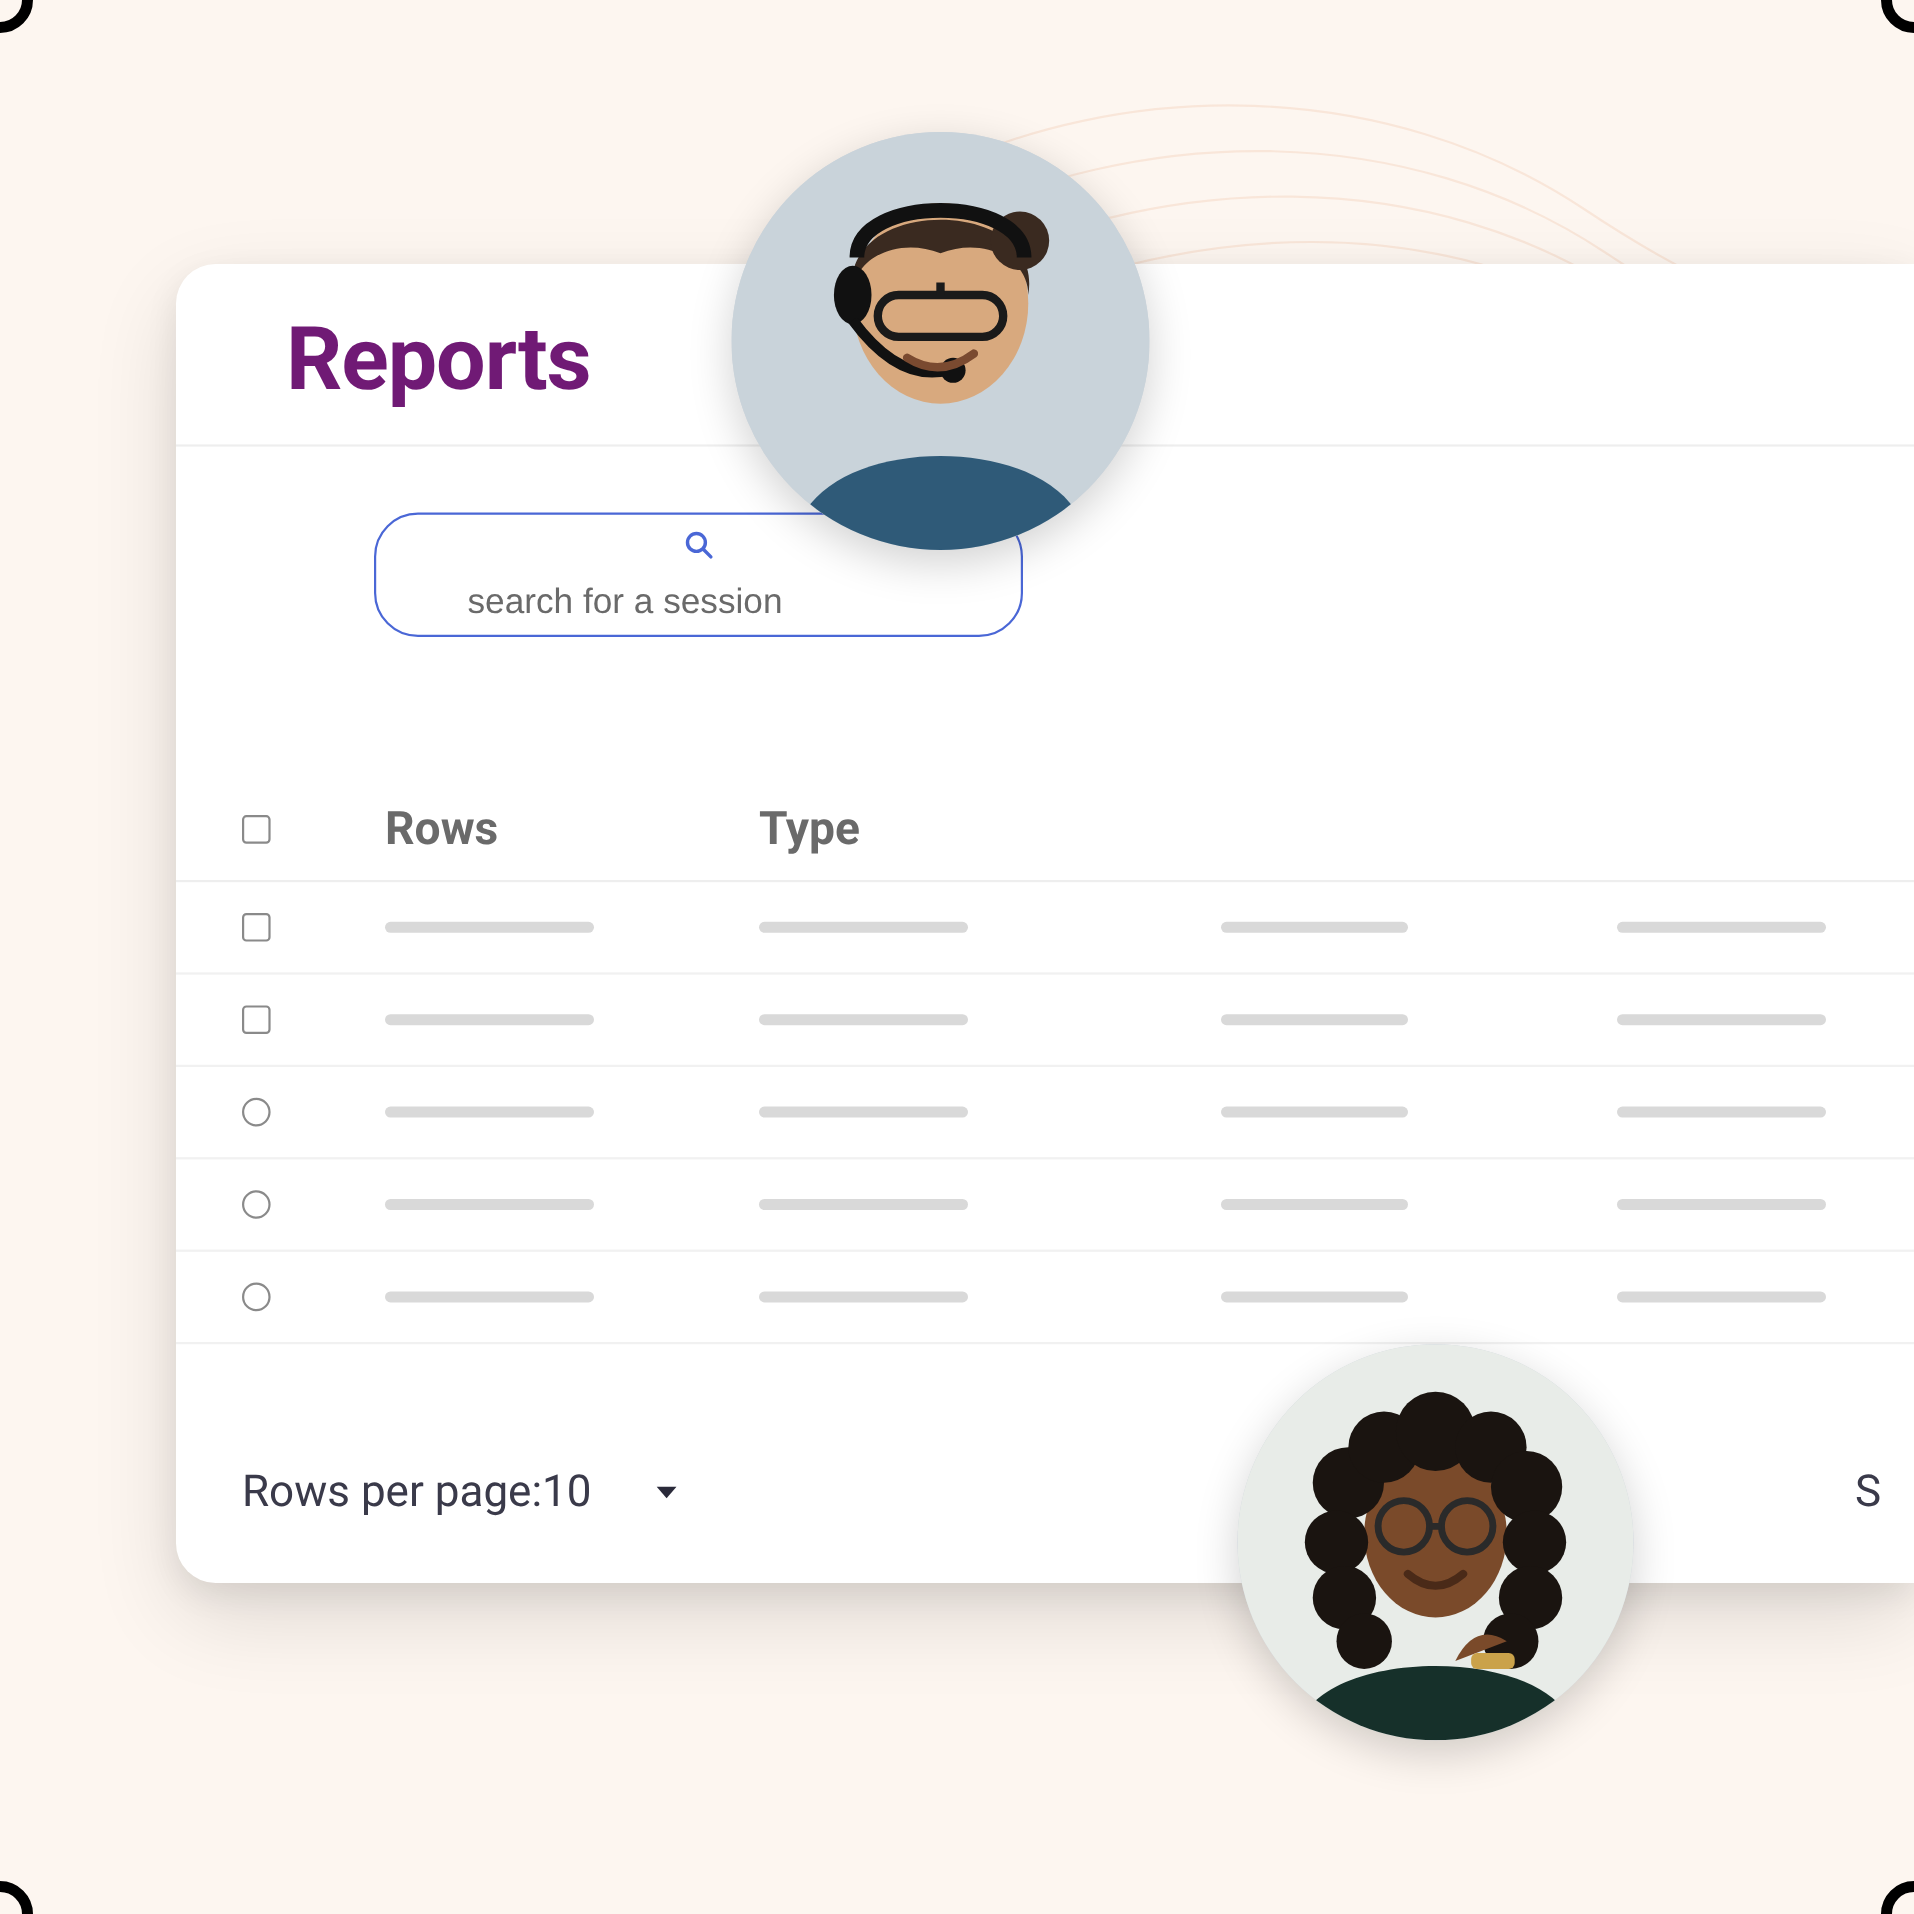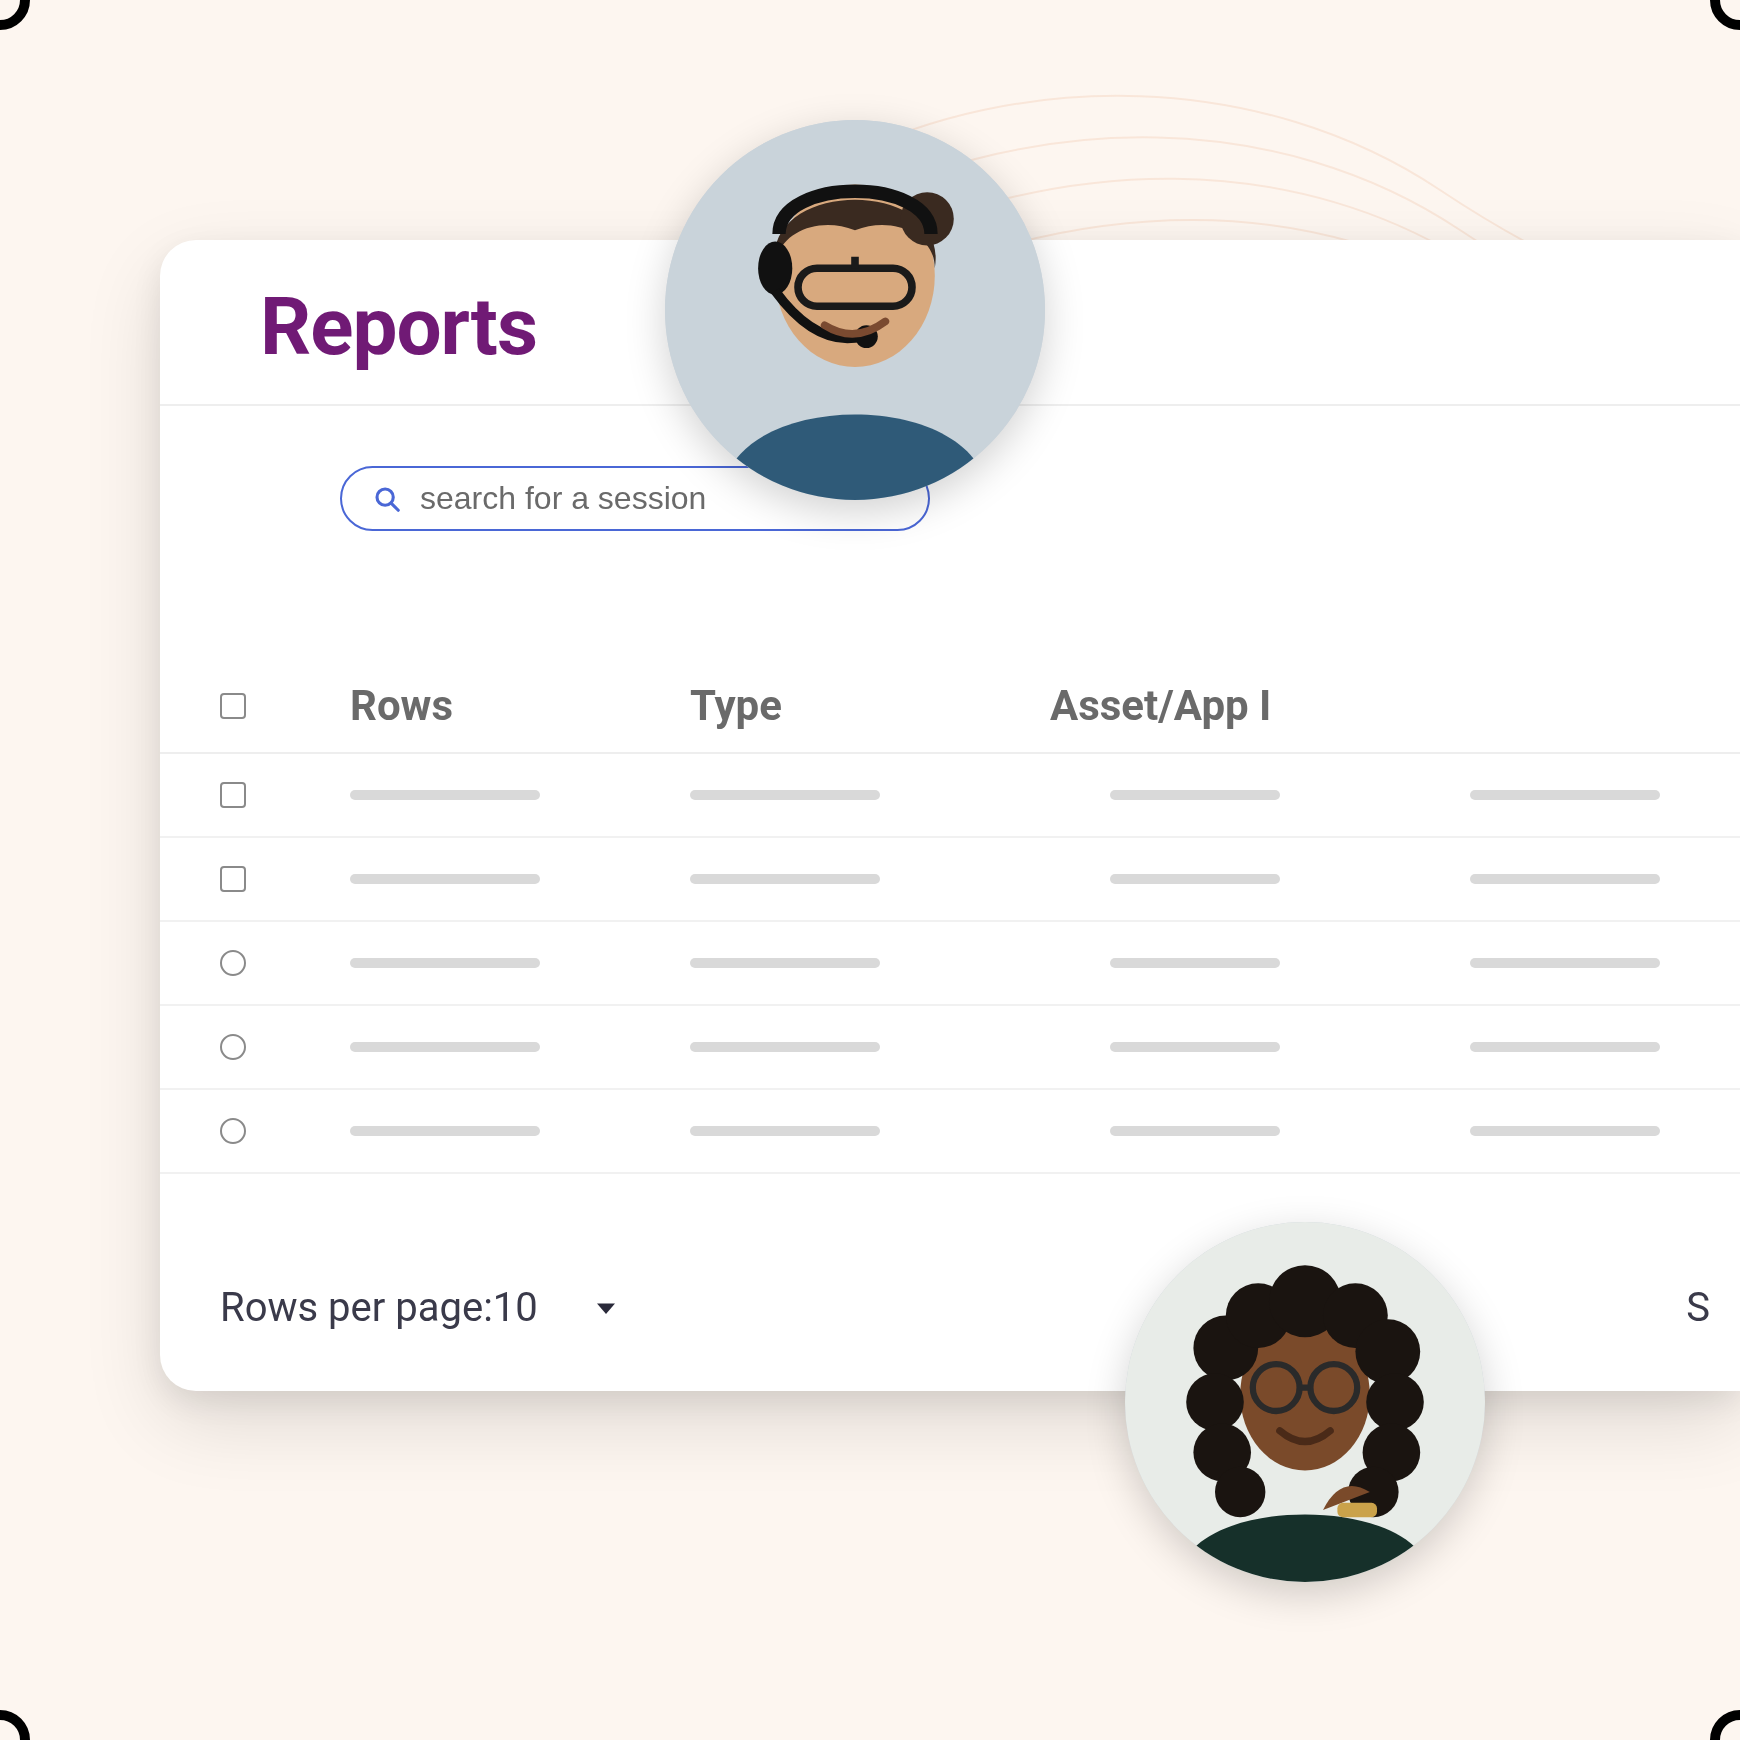--- a/index.html
+++ b/index.html
@@ -44,20 +44,21 @@
     padding: 60px 0 0 180px;
   }
   .search-box {
     display: inline-flex;
     align-items: center;
     border: 2px solid #4a67d6;
     border-radius: 40px;
     padding: 12px 30px;
     width: 590px;
     gap: 18px;
+    flex-direction: column;
   }
   .search-box svg { flex-shrink: 0; }
   .search-input {
     border: none;
     outline: none;
     font-size: 32px;
     color: #6a6a6a;
     flex: 1;
     background: transparent;
   }
@@ -185,21 +186,20 @@
   </div>
 
   <div class="table-area">
 
     <div class="table-header-row">
       <div class="col-check">
         <div class="cbox"></div>
       </div>
       <div class="col-user col-head">Rows</div>
       <div class="col-type col-head">Type</div>
-      <div class="col-asset col-head">Asset/App I</div>
     </div>
 
     <div id="table-body">
         <div class="table-row">
           <div class="col-check">
             <div class="cbox"></div>
           </div>
           <div class="col-user">
             <div class="placeholder-bar"></div>
           </div>

